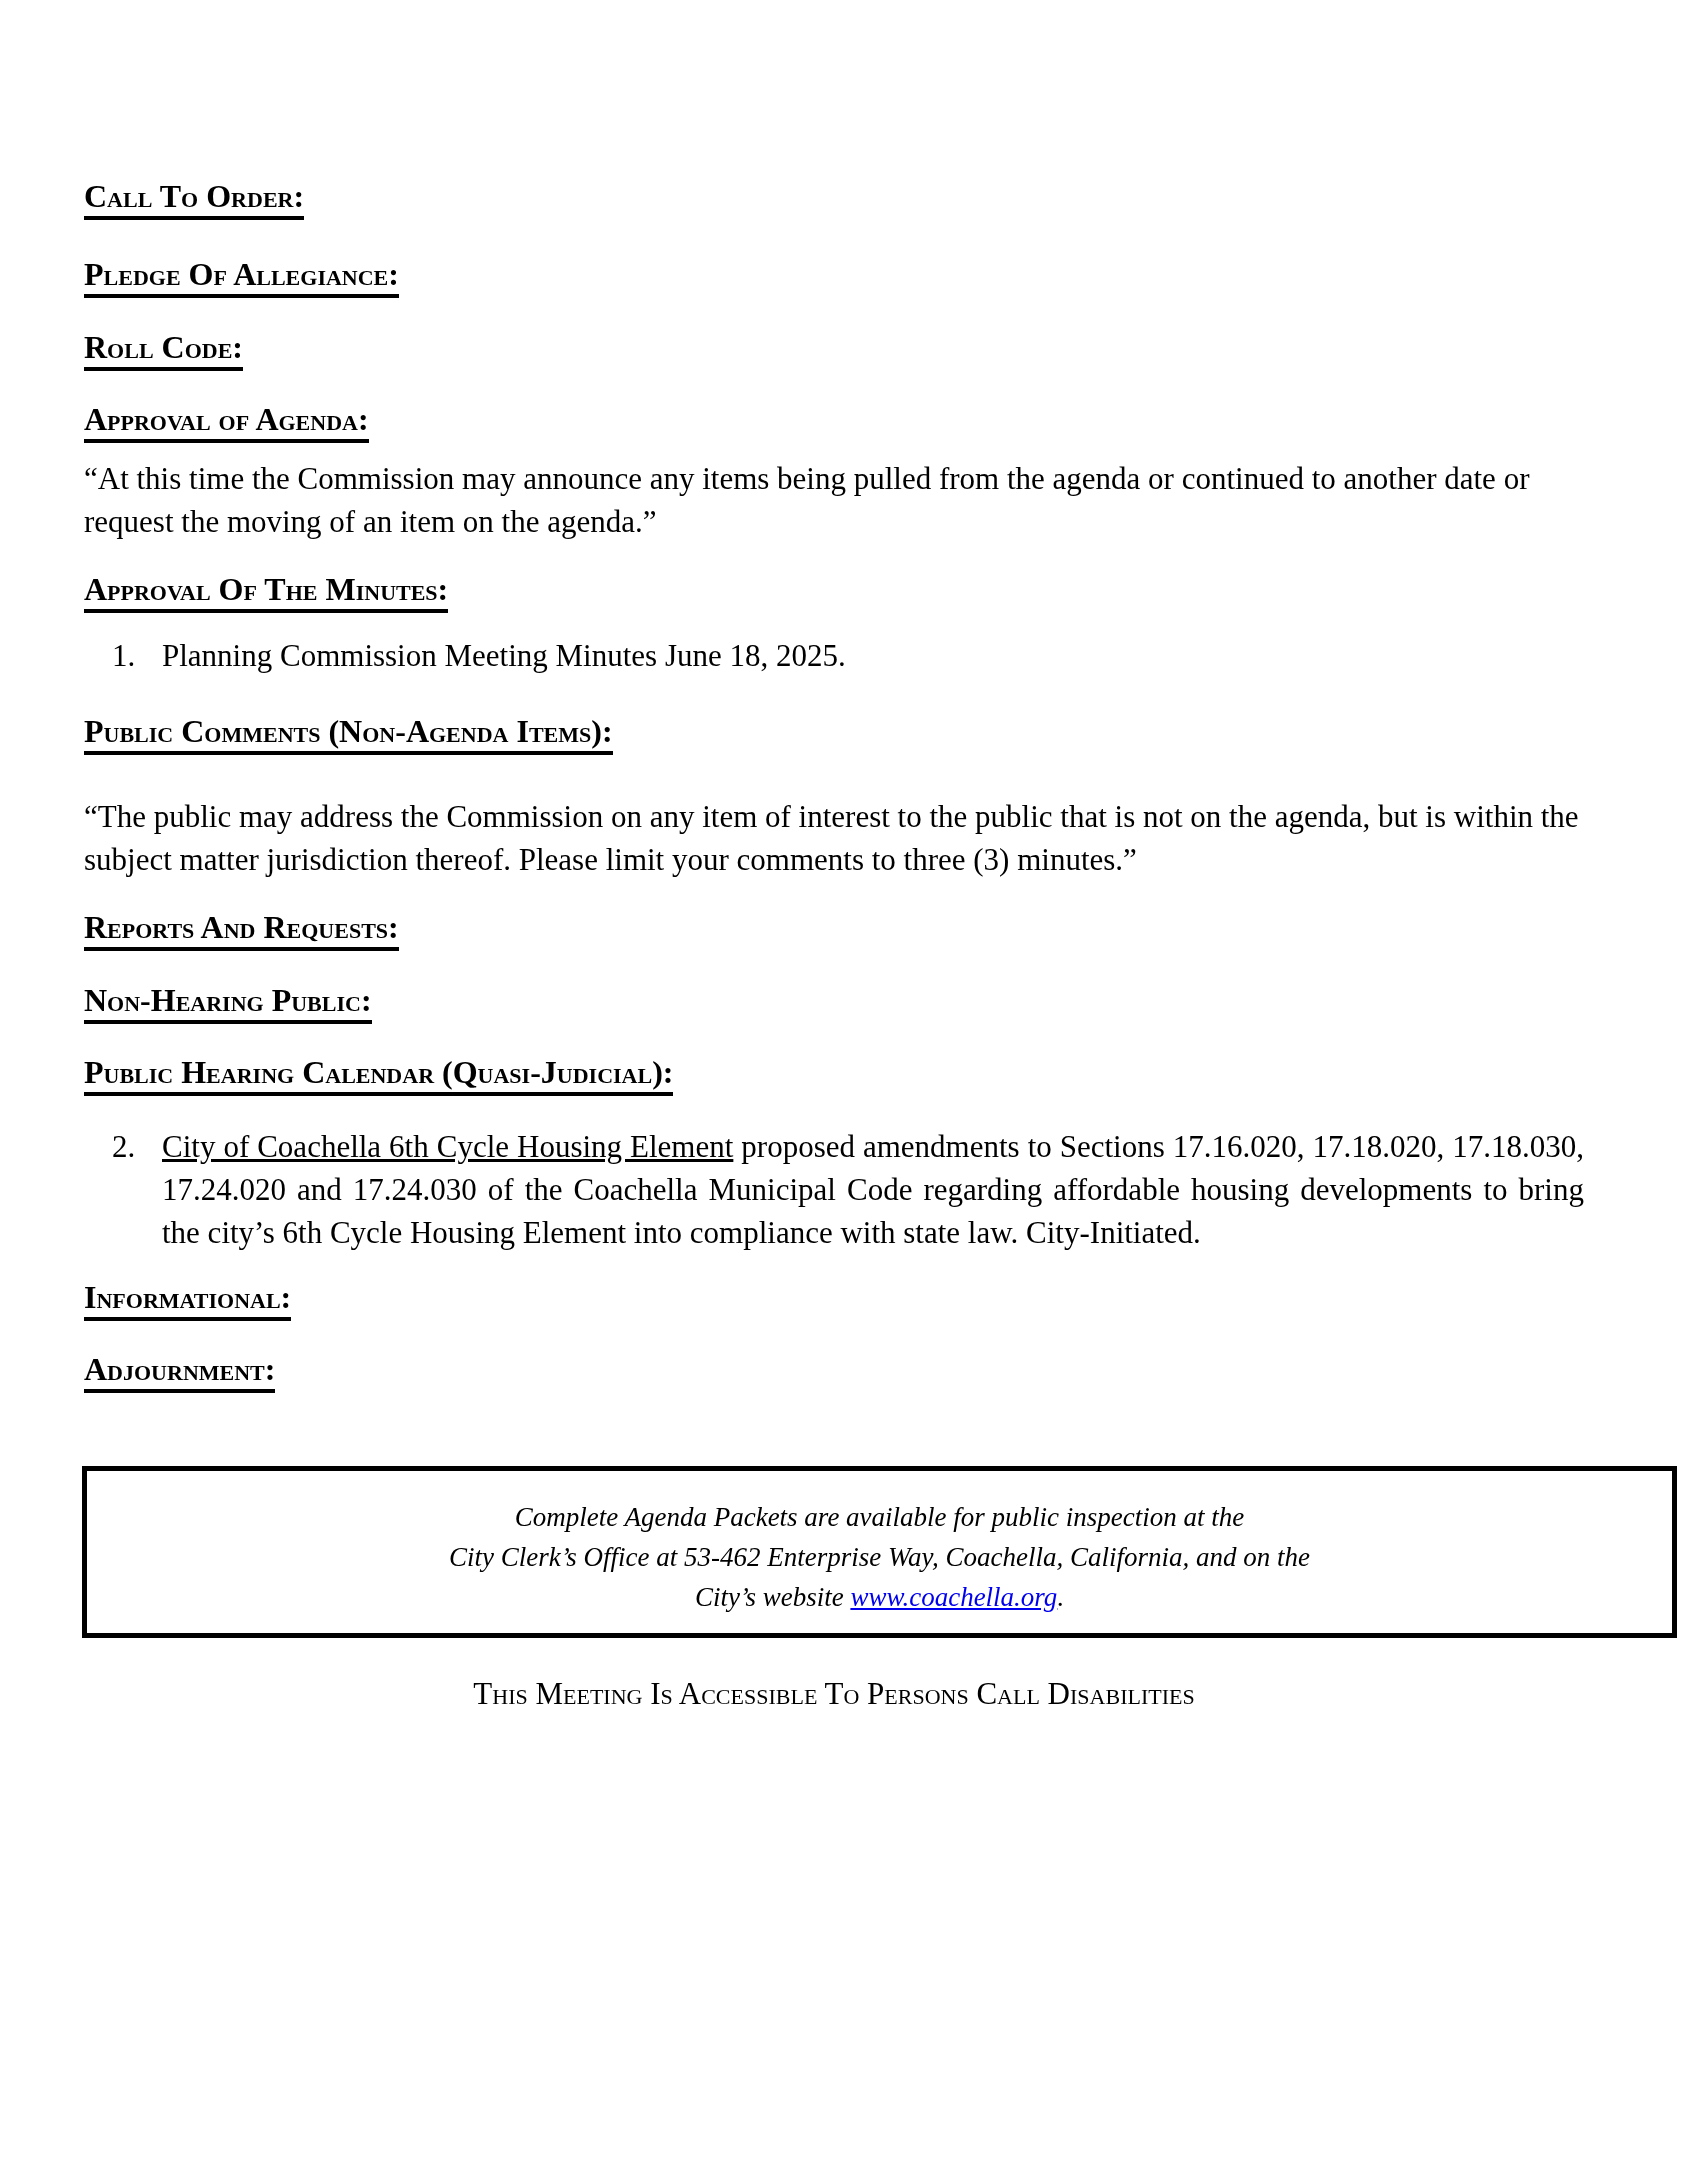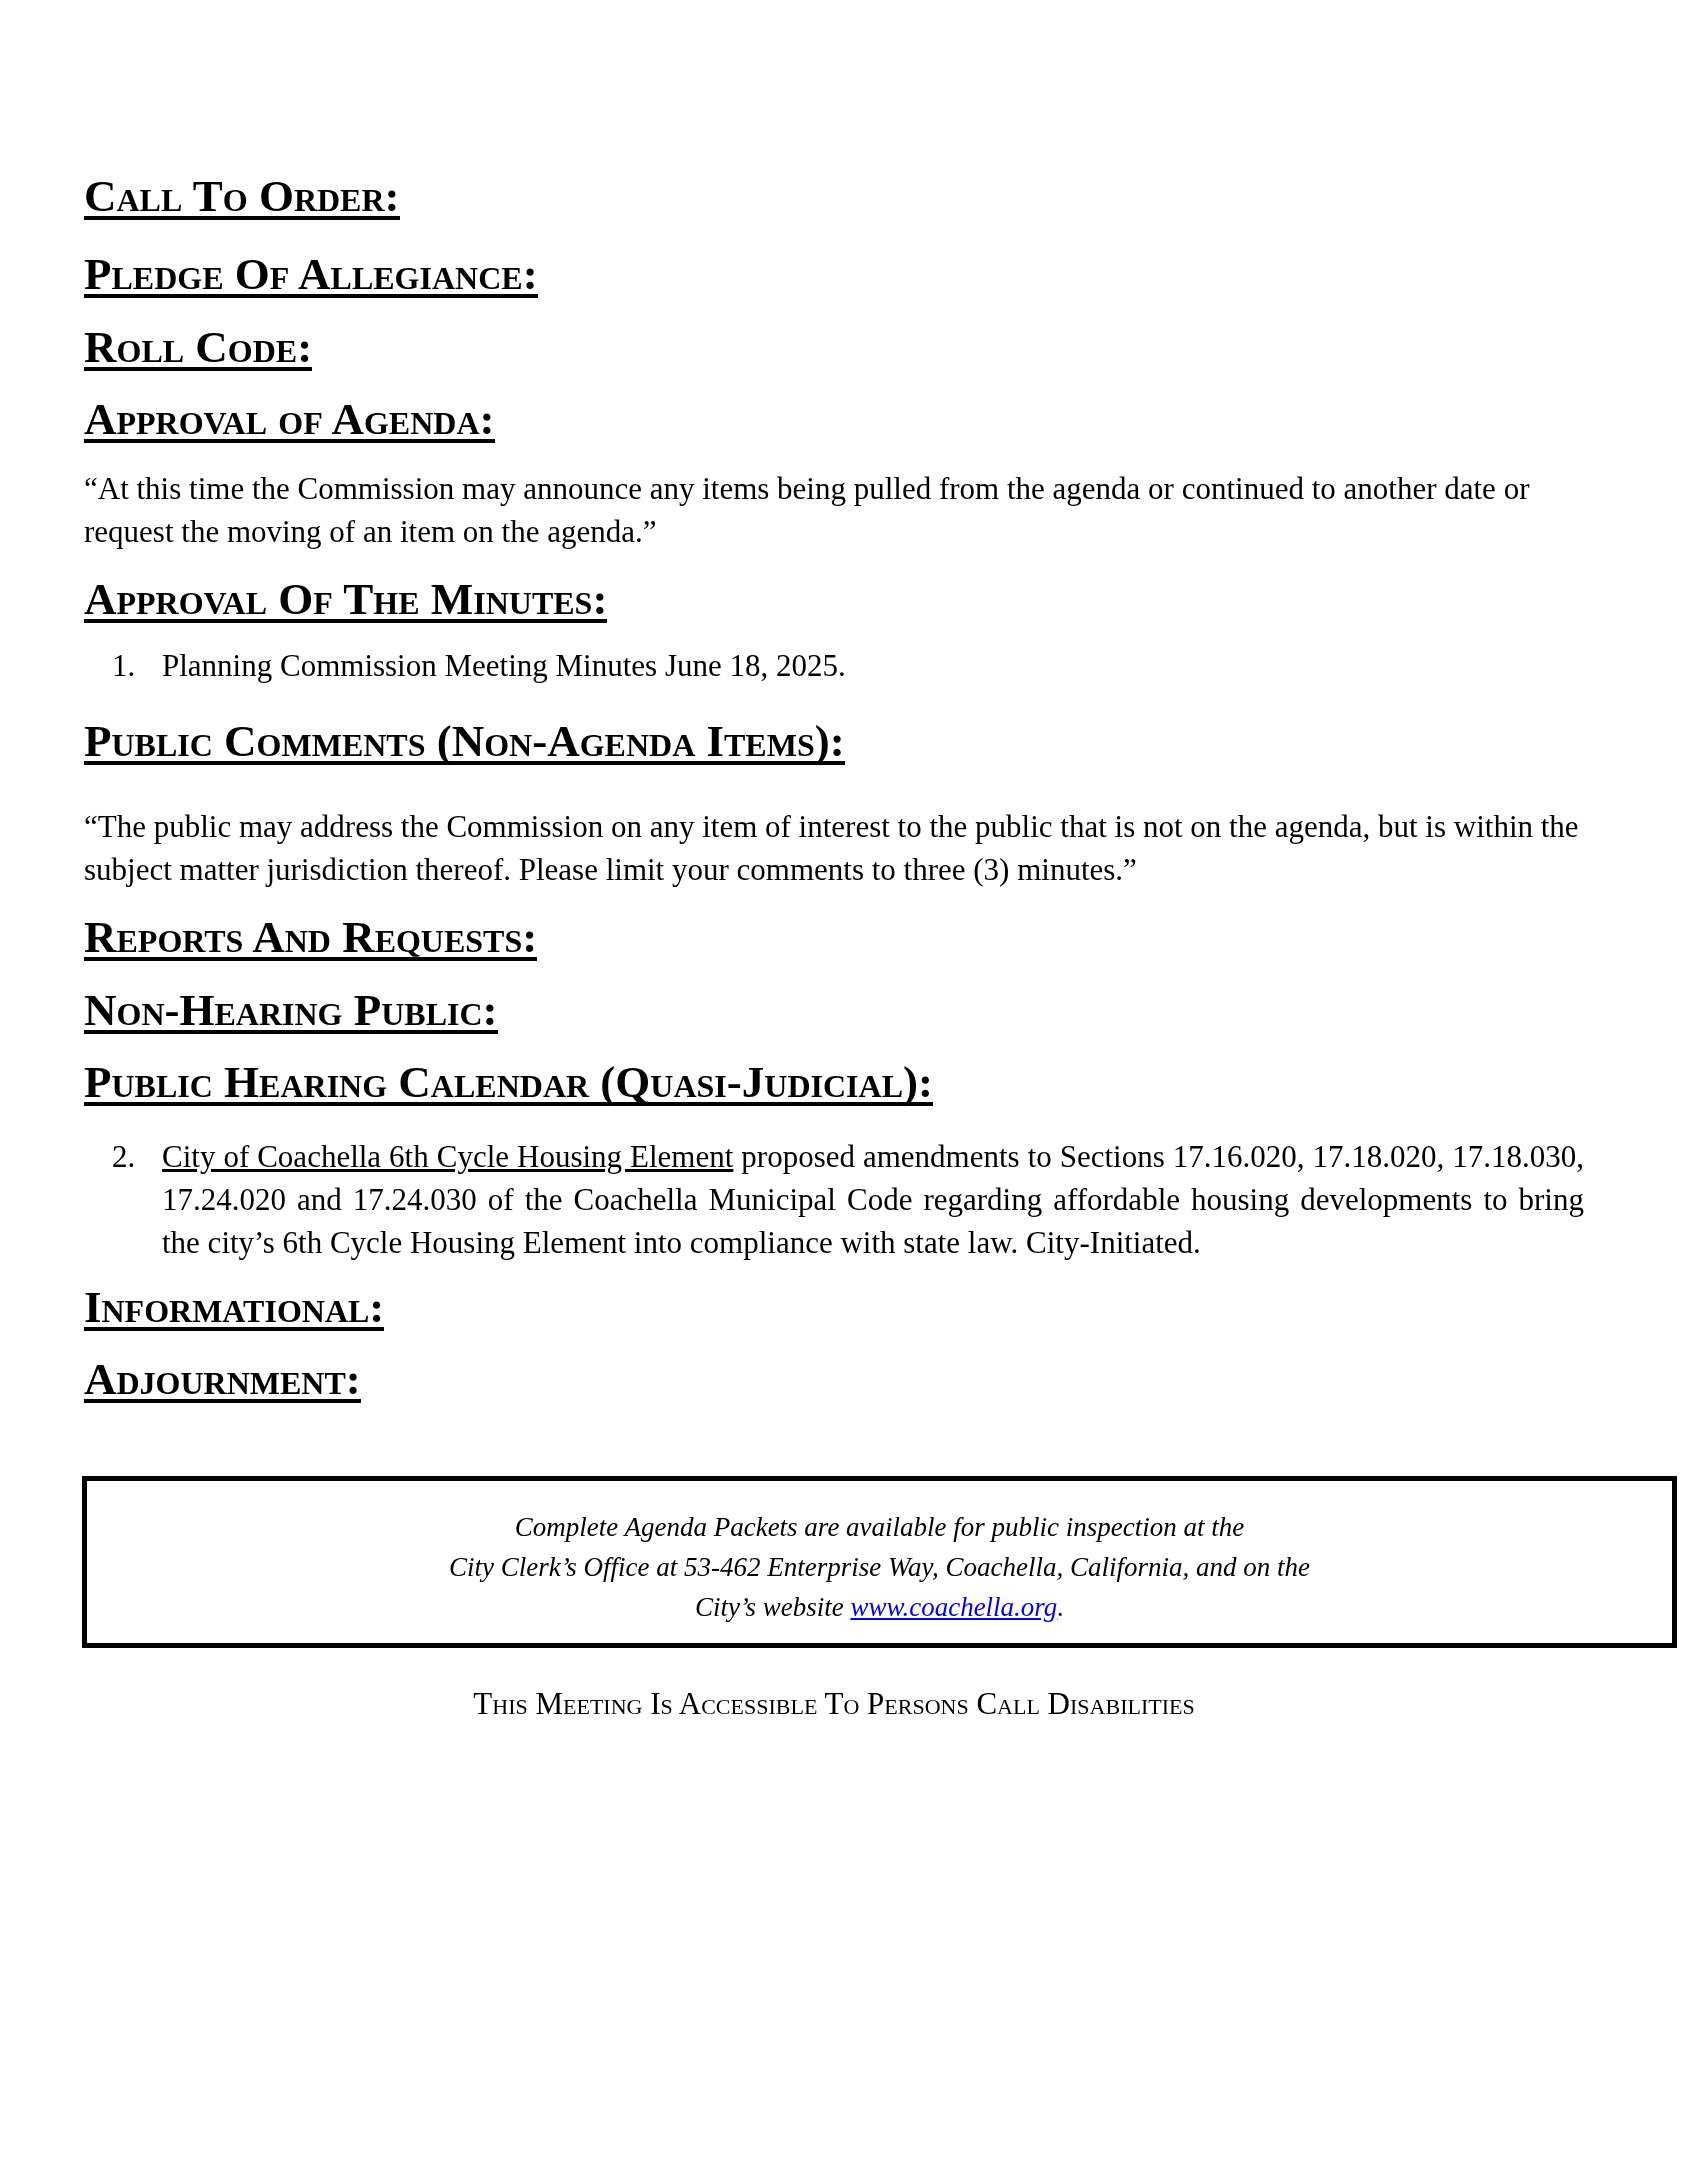--- a/index.html
+++ b/index.html
@@ -10,21 +10,21 @@
     color: #000000;
     font-family: "Liberation Serif", serif;
     position: relative;
   }
   .content {
     padding-top: 178px;
     margin-left: 84px;
     width: 1500px;
   }
   .heading {
-    font-size: 45px;
+    font-size: 32px;
     line-height: 36px;
     font-weight: 700;
     font-variant: small-caps;
     margin: 0;
   }
   .heading > .hd {
     display: inline-block;
     border-bottom: 4px solid #000000;
     padding-bottom: 2px;
   }
@@ -43,21 +43,21 @@
     width: 50px;
     margin-left: 28px;
   }
   .list-item .item-text {
     flex: 1;
   }
   .justified { text-align: justify; }
   .uline { text-decoration: underline; }
   
   .mb21 { margin-bottom: 21px; } .mb24 { margin-bottom: 40px; }
-  .mb25 { margin-bottom: 25px; } .mb26 { margin-bottom: 24px; }
+  .mb25 { margin-bottom: 25px; } .mb26 { margin-bottom: 14px; }
   .mb28 { margin-bottom: 28px; } .mb29 { margin-bottom: 29px; text-decoration: underline; }
   .mb30 { margin-bottom: 30px; } .mb31 { margin-bottom: 31px; }
   .mb36 { margin-bottom: 36px; } .mb74 { margin-bottom: 73px; }
   .notice-box {
     box-sizing: border-box;
     width: 1595px;
     margin-left: -2px;
     border: 5px solid #000000;
     padding: 26px 20px 16px 20px;
     text-align: center;

